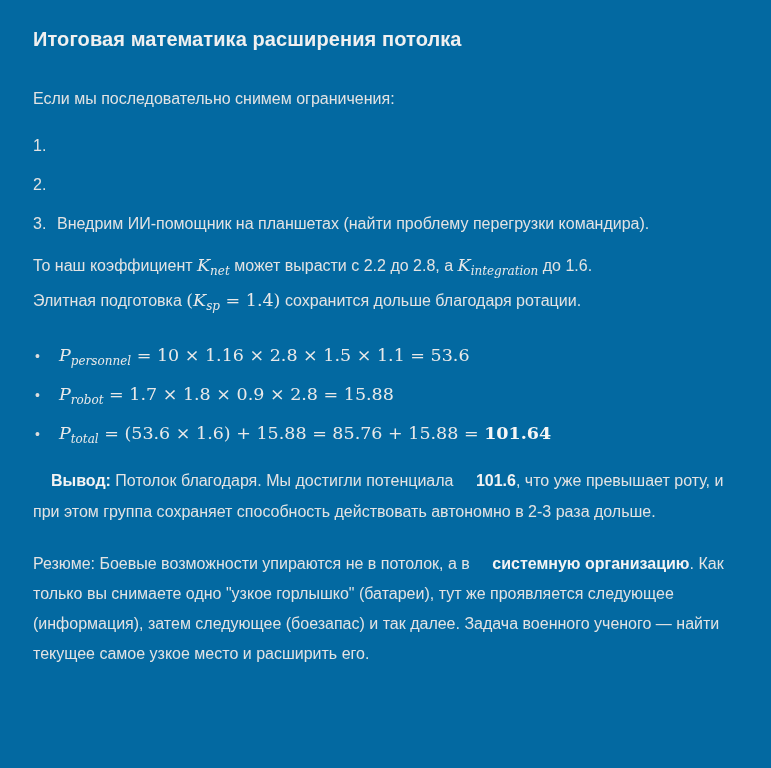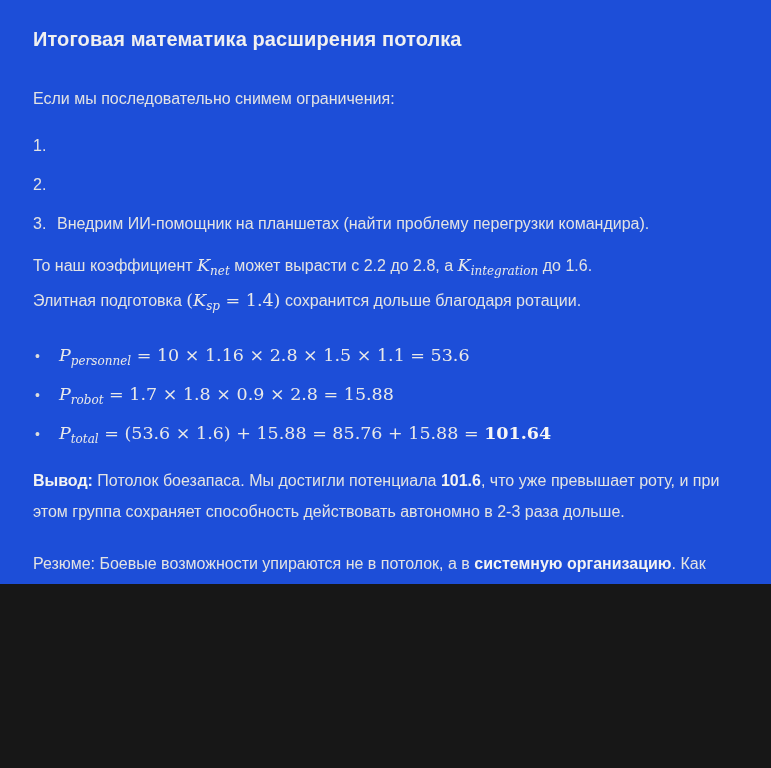--- a/index.html
+++ b/index.html
@@ -3,44 +3,45 @@
 <meta charset="utf-8">
 <style>
   html, body {
     margin: 0;
     padding: 0;
     background: #171717;
   }
   .page {
     position: relative;
     width: 771px;
-    height: 584px;
+    height: 768px;
     box-sizing: border-box;
     padding: 26px 19px 0 33px;
-    background: #1d4ed8;
+    background: #0369a1;
     color: #e3e3e3;
     font-family: "Liberation Sans", "DejaVu Sans", sans-serif;
     font-size: 16px;
     overflow: hidden;
   }
   h1.doc-title {
     margin: 0 0 31px 0;
     font-size: 20px;
     line-height: 26px;
     font-weight: 700;
     color: #f0f0f0;
     letter-spacing: 0.1px;
   }
   .para {
     margin: 0 0 17px 0;
     line-height: 31px;
   }
   b, strong, .bold {
     font-weight: 700;
     color: #f3f3f3;
+    margin-left: 18px;
   }
   
   .olist {
     margin: 0 0 8px 0;
   }
   .oli {
     display: flex;
     align-items: flex-start;
     margin-bottom: 9px;
     line-height: 30px;
@@ -149,17 +150,17 @@
     <div class="bli">
       <span class="bullet">•</span>
       <span class="math"><span class="mi">P</span><sub>robot</sub><span> = 1.7 × 1.8 × 0.9 × 2.8 = 15.88</span><span class="mbold"></span></span>
     </div>
     <div class="bli">
       <span class="bullet">•</span>
       <span class="math"><span class="mi">P</span><sub>total</sub><span> = (53.6 × 1.6) + 15.88 = 85.76 + 15.88 = </span><span class="mbold">101.64</span></span>
     </div>
   </div>
 
-  <p class="conclusion"><b>Вывод:</b><span> Потолок боезапаса. Мы достигли потенциала </span><b>101.6</b><span>, что уже превышает роту, и при этом группа сохраняет способность действовать автономно в 2-3 раза дольше.</span></p>
+  <p class="conclusion"><b>Вывод:</b><span> Потолок благодаря. Мы достигли потенциала </span><b>101.6</b><span>, что уже превышает роту, и при этом группа сохраняет способность действовать автономно в 2-3 раза дольше.</span></p>
 
   <p class="summary"><span>Резюме: Боевые возможности упираются не в потолок, а в </span><b>системную организацию</b><span>. Как только вы снимаете одно "узкое горлышко" (батареи), тут же проявляется следующее (информация), затем следующее (боезапас) и так далее. Задача военного ученого — найти текущее самое узкое место и расширить его.</span></p>
 
 </div>
 
 </body></html>

